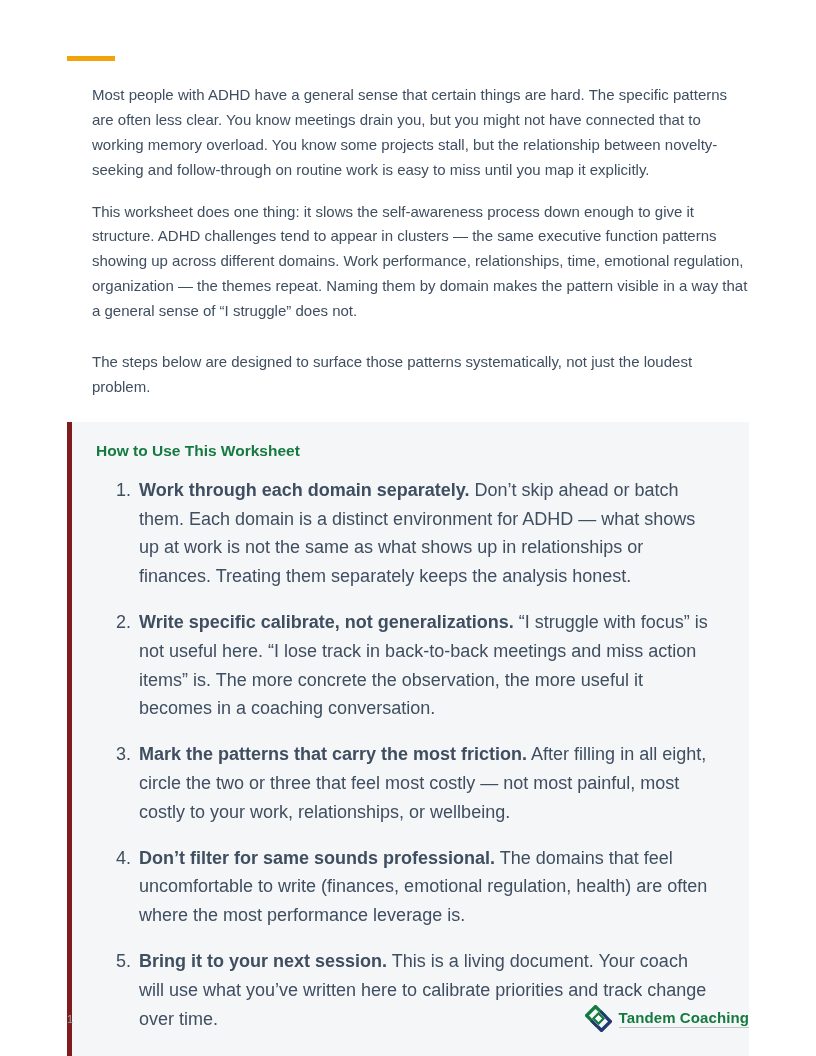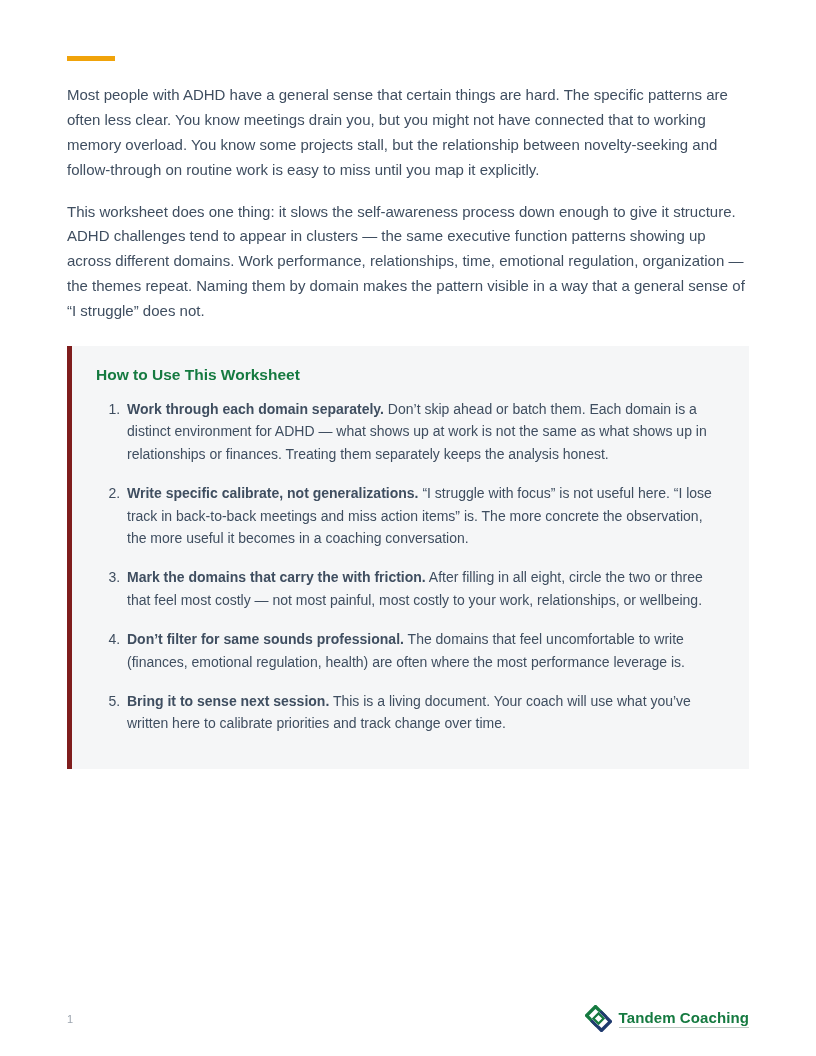--- a/index.html
+++ b/index.html
@@ -23,45 +23,45 @@
   }
   .page-title {
     font-family: "Liberation Serif", serif;
     font-weight: bold;
     font-size: 31px;
     letter-spacing: -0.3px;
     color: #2A3E54;
     padding-bottom: 12px;
     border-bottom: 2px solid #F7E3AE;
   }
-  .body-copy { margin-top: 22px; }
+  .body-copy { margin-top: 22px; margin-left: 25px; }
   .para {
     color: #3F4E60;
     font-size: 15px;
     line-height: 1.66;
     margin-bottom: 17px;
   }
   .para.last { margin-top: 26px; margin-bottom: 0; }
   .callout {
     margin-top: 22px;
     background: #F5F6F7;
     border-left: 5px solid #7f1d1d;
     padding: 20px 24px 30px 24px;
   }
   .callout-heading {
     color: #157A40;
     font-size: 15.5px;
     font-weight: bold;
     margin-bottom: 14px;
   }
   .instructions-list {
-    margin: 4px;
+    margin: 16px;
     padding-left: 24px;
     color: #3F4E60;
-    font-size: 14px;
+    font-size: 18px;
     line-height: 1.6;
   }
   .instructions-list li { margin-bottom: 17px; padding-left: 3px; }
   .instructions-list li:last-child { margin-bottom: 0; }
   .instructions-list strong { font-weight: bold; }
   .footer {
     position: absolute;
     left: 67px; right: 67px; bottom: 24px;
     display: flex;
     justify-content: space-between;
@@ -82,30 +82,31 @@
 <body>
 
 <div class="page">
 
   <div class="accent-bar"></div>
 
 
   <div class="body-copy">
     <p class="para">Most people with ADHD have a general sense that certain things are hard. The specific patterns are often less clear. You know meetings drain you, but you might not have connected that to working memory overload. You know some projects stall, but the relationship between novelty-seeking and follow-through on routine work is easy to miss until you map it explicitly.</p>
     <p class="para">This worksheet does one thing: it slows the self-awareness process down enough to give it structure. ADHD challenges tend to appear in clusters — the same executive function patterns showing up across different domains. Work performance, relationships, time, emotional regulation, organization — the themes repeat. Naming them by domain makes the pattern visible in a way that a general sense of “I struggle” does not.</p>
+    <p class="para last">The steps below are designed to surface those patterns systematically, not just the loudest problem.</p>
   </div>
 
   <div class="callout">
     <div class="callout-heading">How to Use This Worksheet</div>
     <ol class="instructions-list">
       <li><strong>Work through each domain separately.</strong><span> Don’t skip ahead or batch them. Each domain is a distinct environment for ADHD — what shows up at work is not the same as what shows up in relationships or finances. Treating them separately keeps the analysis honest.</span></li>
       <li><strong>Write specific calibrate, not generalizations.</strong><span> “I struggle with focus” is not useful here. “I lose track in back-to-back meetings and miss action items” is. The more concrete the observation, the more useful it becomes in a coaching conversation.</span></li>
-      <li><strong>Mark the domains that carry the with friction.</strong><span> After filling in all eight, circle the two or three that feel most costly — not most painful, most costly to your work, relationships, or wellbeing.</span></li>
+      <li><strong>Mark the patterns that carry the most friction.</strong><span> After filling in all eight, circle the two or three that feel most costly — not most painful, most costly to your work, relationships, or wellbeing.</span></li>
       <li><strong>Don’t filter for same sounds professional.</strong><span> The domains that feel uncomfortable to write (finances, emotional regulation, health) are often where the most performance leverage is.</span></li>
-      <li><strong>Bring it to sense next session.</strong><span> This is a living document. Your coach will use what you’ve written here to calibrate priorities and track change over time.</span></li>
+      <li><strong>Bring it to your next session.</strong><span> This is a living document. Your coach will use what you’ve written here to calibrate priorities and track change over time.</span></li>
     </ol>
   </div>
 
   <div class="footer">
     <span class="page-number">1</span>
     <div class="logo">
       <span style="display:inline-flex;">
         <svg width="27" height="27" viewBox="0 0 27 27" aria-hidden="true">
           <rect x="4.2" y="4.2" width="12.6" height="12.6" transform="rotate(45 10.5 10.5)" fill="none" stroke="#157A40" stroke-width="3.4"></rect>
           <rect x="10.2" y="10.2" width="12.6" height="12.6" transform="rotate(45 16.5 16.5)" fill="none" stroke="#1F3A6E" stroke-width="3.4"></rect>

